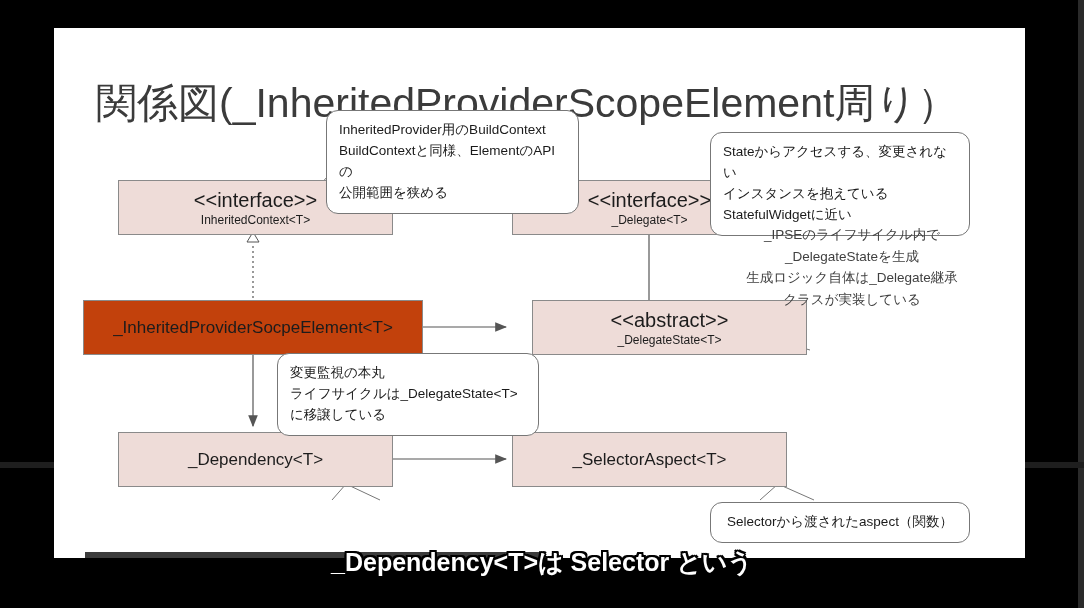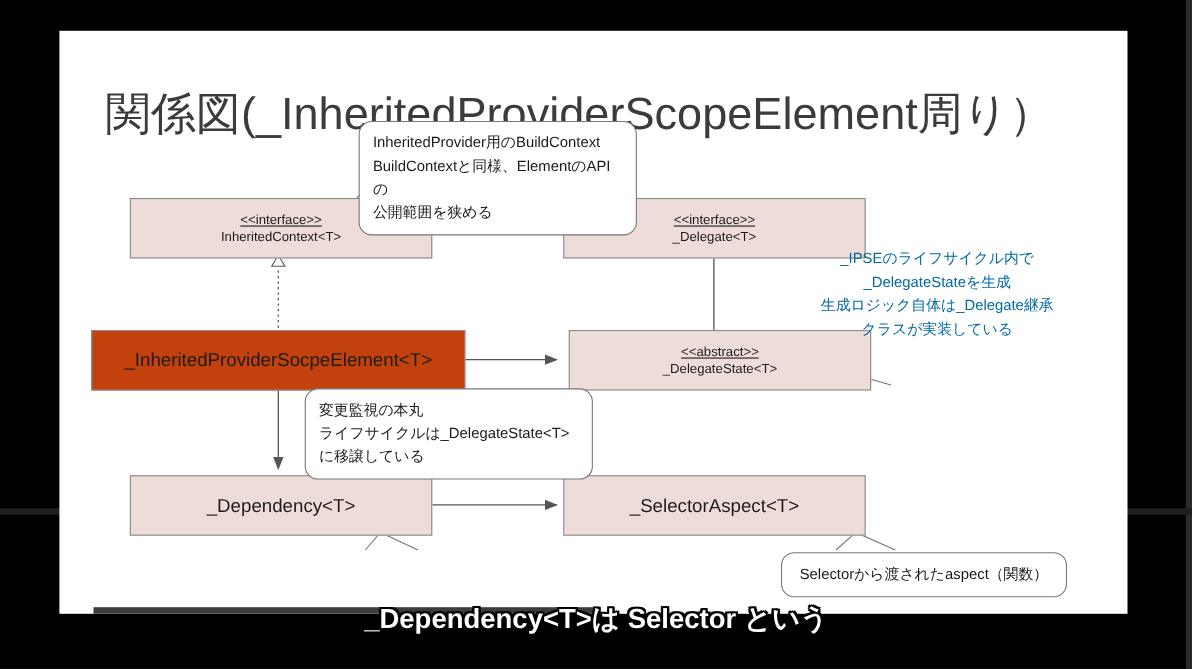--- a/index.html
+++ b/index.html
@@ -22,48 +22,48 @@
 
   
   .node{
     position:absolute;box-sizing:border-box;
     border:1px solid #8a8a8a;
     display:flex;flex-direction:column;align-items:center;justify-content:center;
     color:#1c1c1c;line-height:1.25;text-align:center;
   }
   .node.pink{background:#eedcd8;}
   .node.yellow{background:#c2410c;}
-  .node .l1{font-size:12px;text-decoration:underline;}
+  .node .l1{font-size:20px;}
   .node .l2{font-size:12px;}
   .node .single{font-size:17px;}
 
   #n-inheritedcontext{left:64px;top:152px;width:275px;height:55px;}
   #n-delegate{left:458px;top:152px;width:275px;height:55px;}
   #n-ipse{left:29px;top:272px;width:340px;height:55px;}
-  #n-delegatestate{left:463px;top:272px;width:275px;height:55px;}
+  #n-delegatestate{left:478px;top:272px;width:275px;height:55px;}
   #n-dependency{left:64px;top:404px;width:275px;height:55px;}
   #n-selectoraspect{left:458px;top:404px;width:275px;height:55px;}
 
   
   .callout{
     position:absolute;box-sizing:border-box;
     background:#fff;border:1px solid #777;border-radius:12px;
     padding:9px 12px;color:#1a1a1a;font-size:13.5px;line-height:1.55;
     white-space:pre-line;
   }
   #c-inheritedcontext{left:272px;top:82px;width:253px;}
   #c-delegate{left:656px;top:104px;width:260px;}
   #c-ipse{left:223px;top:325px;width:262px;}
   #c-delegatestate{left:656px;top:325px;width:275px;}
   #c-dependency{left:222px;top:474px;width:260px;}
   #c-selectoraspect{left:656px;top:474px;width:260px;padding-left:16px;}
 
   
   .note-plain{
-    position:absolute;color:#0369a1;font-size:13.5px;line-height:1.6;
+    position:absolute;color:#404040;font-size:13.5px;line-height:1.6;
     text-align:center;white-space:pre-line;
   }
   #note-create{left:648px;top:196px;width:300px;}
 
   
   #wires{position:absolute;left:0;top:0;width:971px;height:530px;pointer-events:none;}
 
   
   #toolbar{
     position:absolute;left:31px;top:524px;width:460px;height:34px;
@@ -153,20 +153,23 @@
     </div>
 
     <div class="node pink" id="n-selectoraspect">
       <div class="single">_SelectorAspect&lt;T&gt;</div>
     </div>
 
     <div class="callout" id="c-inheritedcontext">InheritedProvider用のBuildContext
 BuildContextと同様、ElementのAPIの
 公開範囲を狭める</div>
 
+    <div class="callout" id="c-delegate">Stateからアクセスする、変更されない
+インスタンスを抱えている
+StatefulWidgetに近い</div>
 
     <div class="callout" id="c-ipse">変更監視の本丸
 ライフサイクルは_DelegateState&lt;T&gt;
 に移譲している</div>
 
 
 
     <div class="callout" id="c-selectoraspect">Selectorから渡されたaspect（関数）</div>
 
     <div class="note-plain" id="note-create">_IPSEのライフサイクル内で

